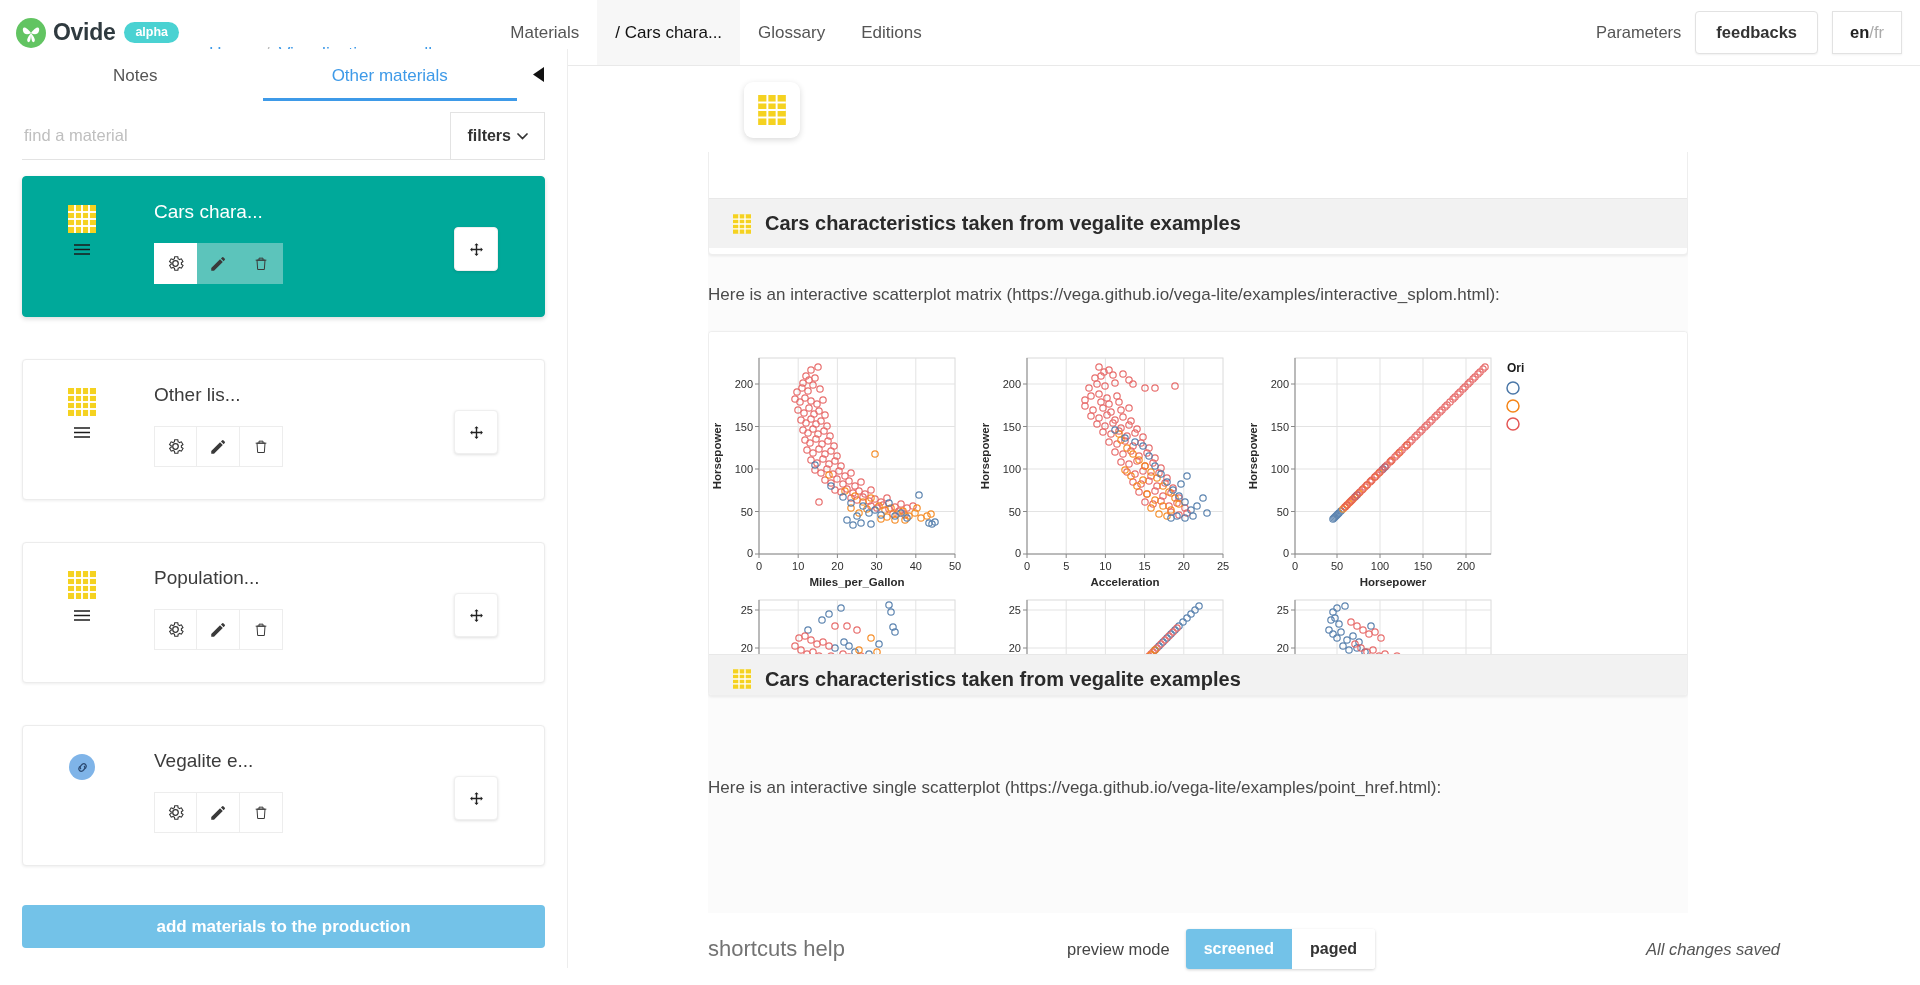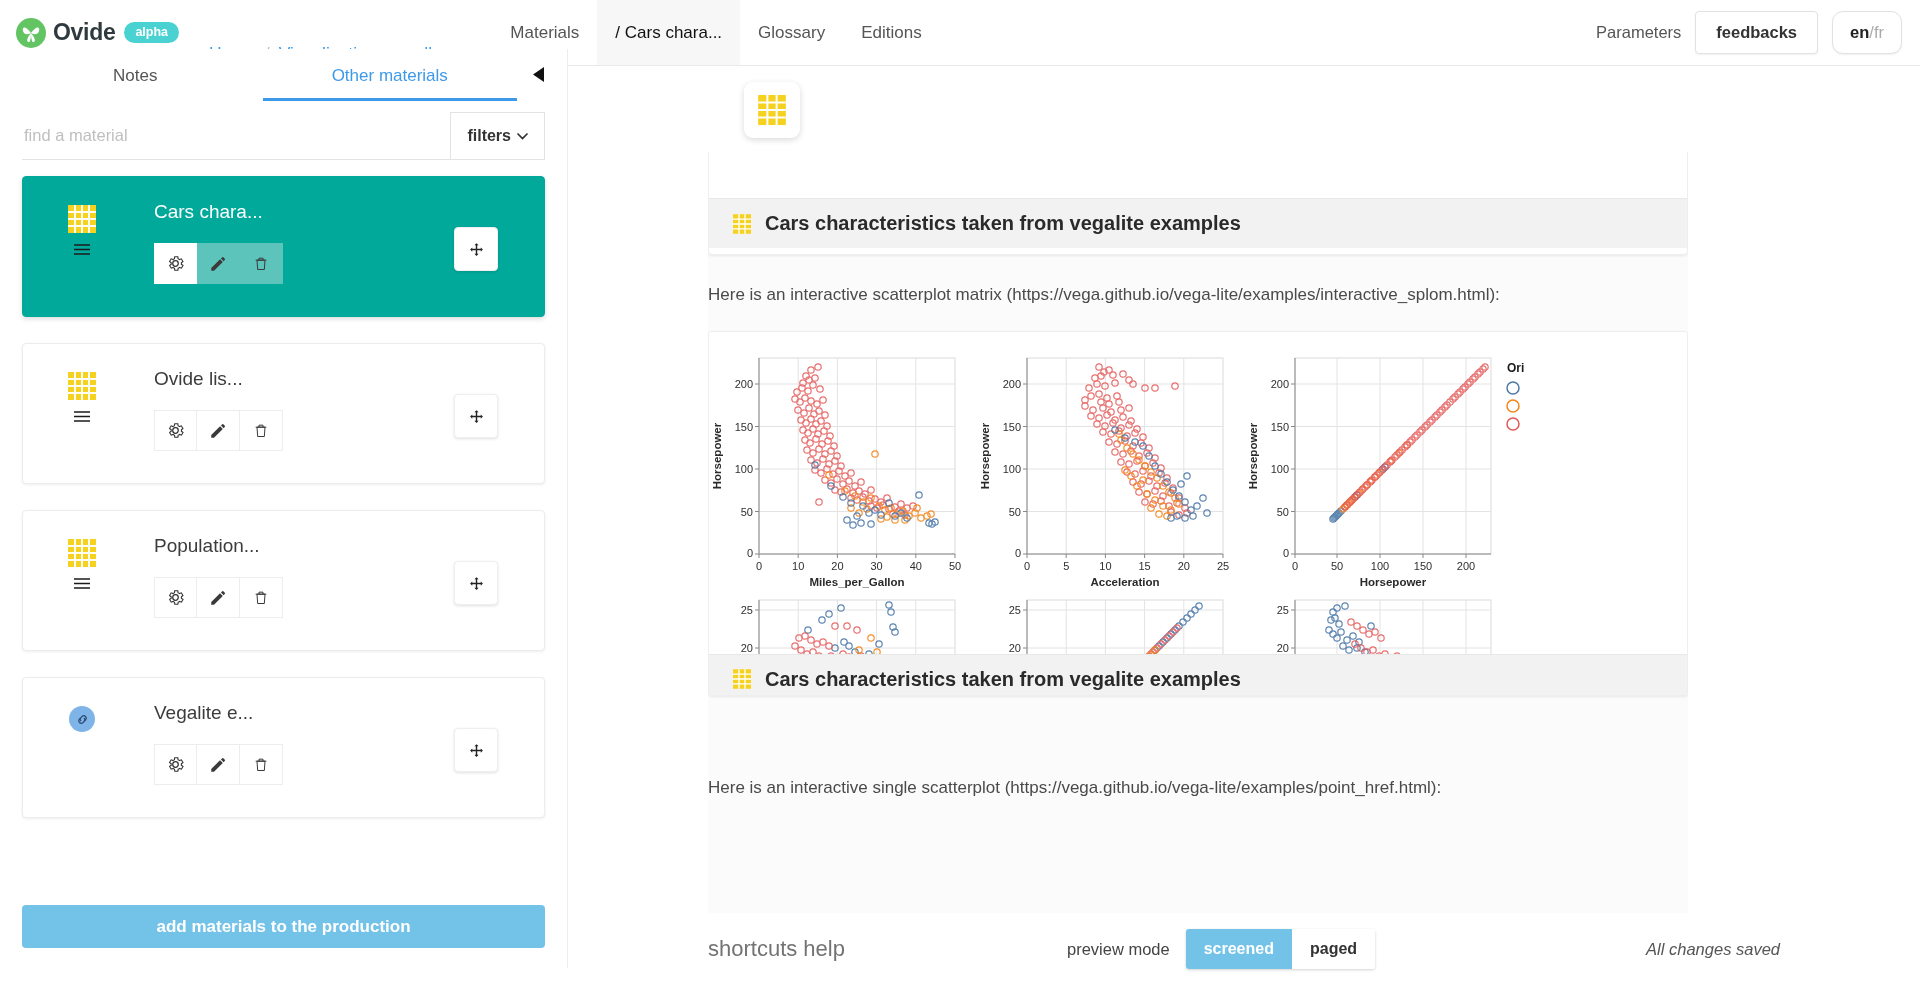--- a/index.html
+++ b/index.html
@@ -46,21 +46,21 @@
   .navitem.active { color:#111; background:#f7f7f7; }
 
   .topright { margin-left:auto; display:flex; align-items:center; gap:14px; padding-right:18px; }
   .tr-link { font-size:16.5px; color:#555; cursor:pointer; }
   .tr-btn {
     background:#fff; border:1px solid #e2e2e2; border-radius:4px;
     padding:11px 20px; font-size:16.5px; font-weight:bold; color:#333;
     cursor:pointer; box-shadow:0 1px 2px rgba(0,0,0,0.06);
   }
   .lang-btn {
-    background:#fff; border:1px solid #e2e2e2; border-radius:11px;
+    background:#fff; border:1px solid #e2e2e2; border-radius:0;
     padding:11px 17px; font-size:16.5px; cursor:pointer;
     box-shadow:0 1px 2px rgba(0,0,0,0.06);
   }
   .lang-on { font-weight:bold; color:#222; }
   .lang-off { color:#aaa; }
 
   
   .left {
     position:absolute; left:0; top:49px; width:568px; height:919px;
     background:#ffffff; border-right:1px solid #ededed;
@@ -88,21 +88,21 @@
   .search-input::placeholder { color:#bfbfbf; }
   .filters-btn {
     border:1px solid #e3e3e3; border-bottom:none; background:#fff;
     padding:0 16px; display:flex; align-items:center; gap:6px;
     font-size:16px; font-weight:bold; color:#333; cursor:pointer;
   }
 
   .cards { padding:16px 22px 0 22px; overflow:hidden; flex:1; }
   .card {
     position:relative; background:#fff; border:1px solid #ececec;
-    border-radius:4px; height:141px; margin-bottom:26px;
+    border-radius:4px; height:141px; margin-bottom:42px;
     box-shadow:0 1px 3px rgba(0,0,0,0.07);
   }
   .card.selected { background:#00a99a; border-color:#00a99a; box-shadow:0 2px 5px rgba(0,0,0,0.14); }
 
   .card-icon-col {
     position:absolute; left:38px; top:28px; width:42px;
     display:flex; flex-direction:column; align-items:center; gap:10px;
   }
   .grid-icon { width:28px; height:28px; display:block; }
   .link-icon {
@@ -320,21 +320,21 @@
           </g>
         </svg>
         <svg class="hamb" width="18" height="13" viewBox="0 0 18 13">
           <g stroke="#1b1b1b" stroke-width="1.5">
               <line x1="1" y1="2" x2="17" y2="2"></line>
               <line x1="1" y1="6.5" x2="17" y2="6.5"></line>
               <line x1="1" y1="11" x2="17" y2="11"></line>
             </g>
         </svg>
       </div>
-      <div class="card-title">Ovide lis...</div>
+      <div class="card-title">Other lis...</div>
       <div class="btn-row">
         <div class="ibtn">
           <svg width="19" height="19" viewBox="0 0 24 24">
               <path d="M12 8.5a3.5 3.5 0 1 0 0 7 3.5 3.5 0 0 0 0-7z" fill="none" stroke="#333" stroke-width="1.6"></path>
               <path d="M19.4 13a7.6 7.6 0 0 0 0-2l2-1.5-2-3.4-2.4 1a7.6 7.6 0 0 0-1.7-1l-.4-2.6h-3.9l-.4 2.6a7.6 7.6 0 0 0-1.7 1l-2.4-1-2 3.4L6.6 11a7.6 7.6 0 0 0 0 2l-2 1.5 2 3.4 2.4-1a7.6 7.6 0 0 0 1.7 1l.4 2.6h3.9l.4-2.6a7.6 7.6 0 0 0 1.7-1l2.4 1 2-3.4z" fill="none" stroke="#333" stroke-width="1.4"></path>
             </svg>
         </div>
         <div class="ibtn">
           <svg width="18" height="18" viewBox="0 0 24 24">
               <path d="M3 17.3V21h3.7L18.4 9.3l-3.7-3.7zM21.1 6.3a1 1 0 0 0 0-1.4l-2-2a1 1 0 0 0-1.4 0l-1.8 1.8 3.7 3.7z" fill="#3a3a3a"></path>

